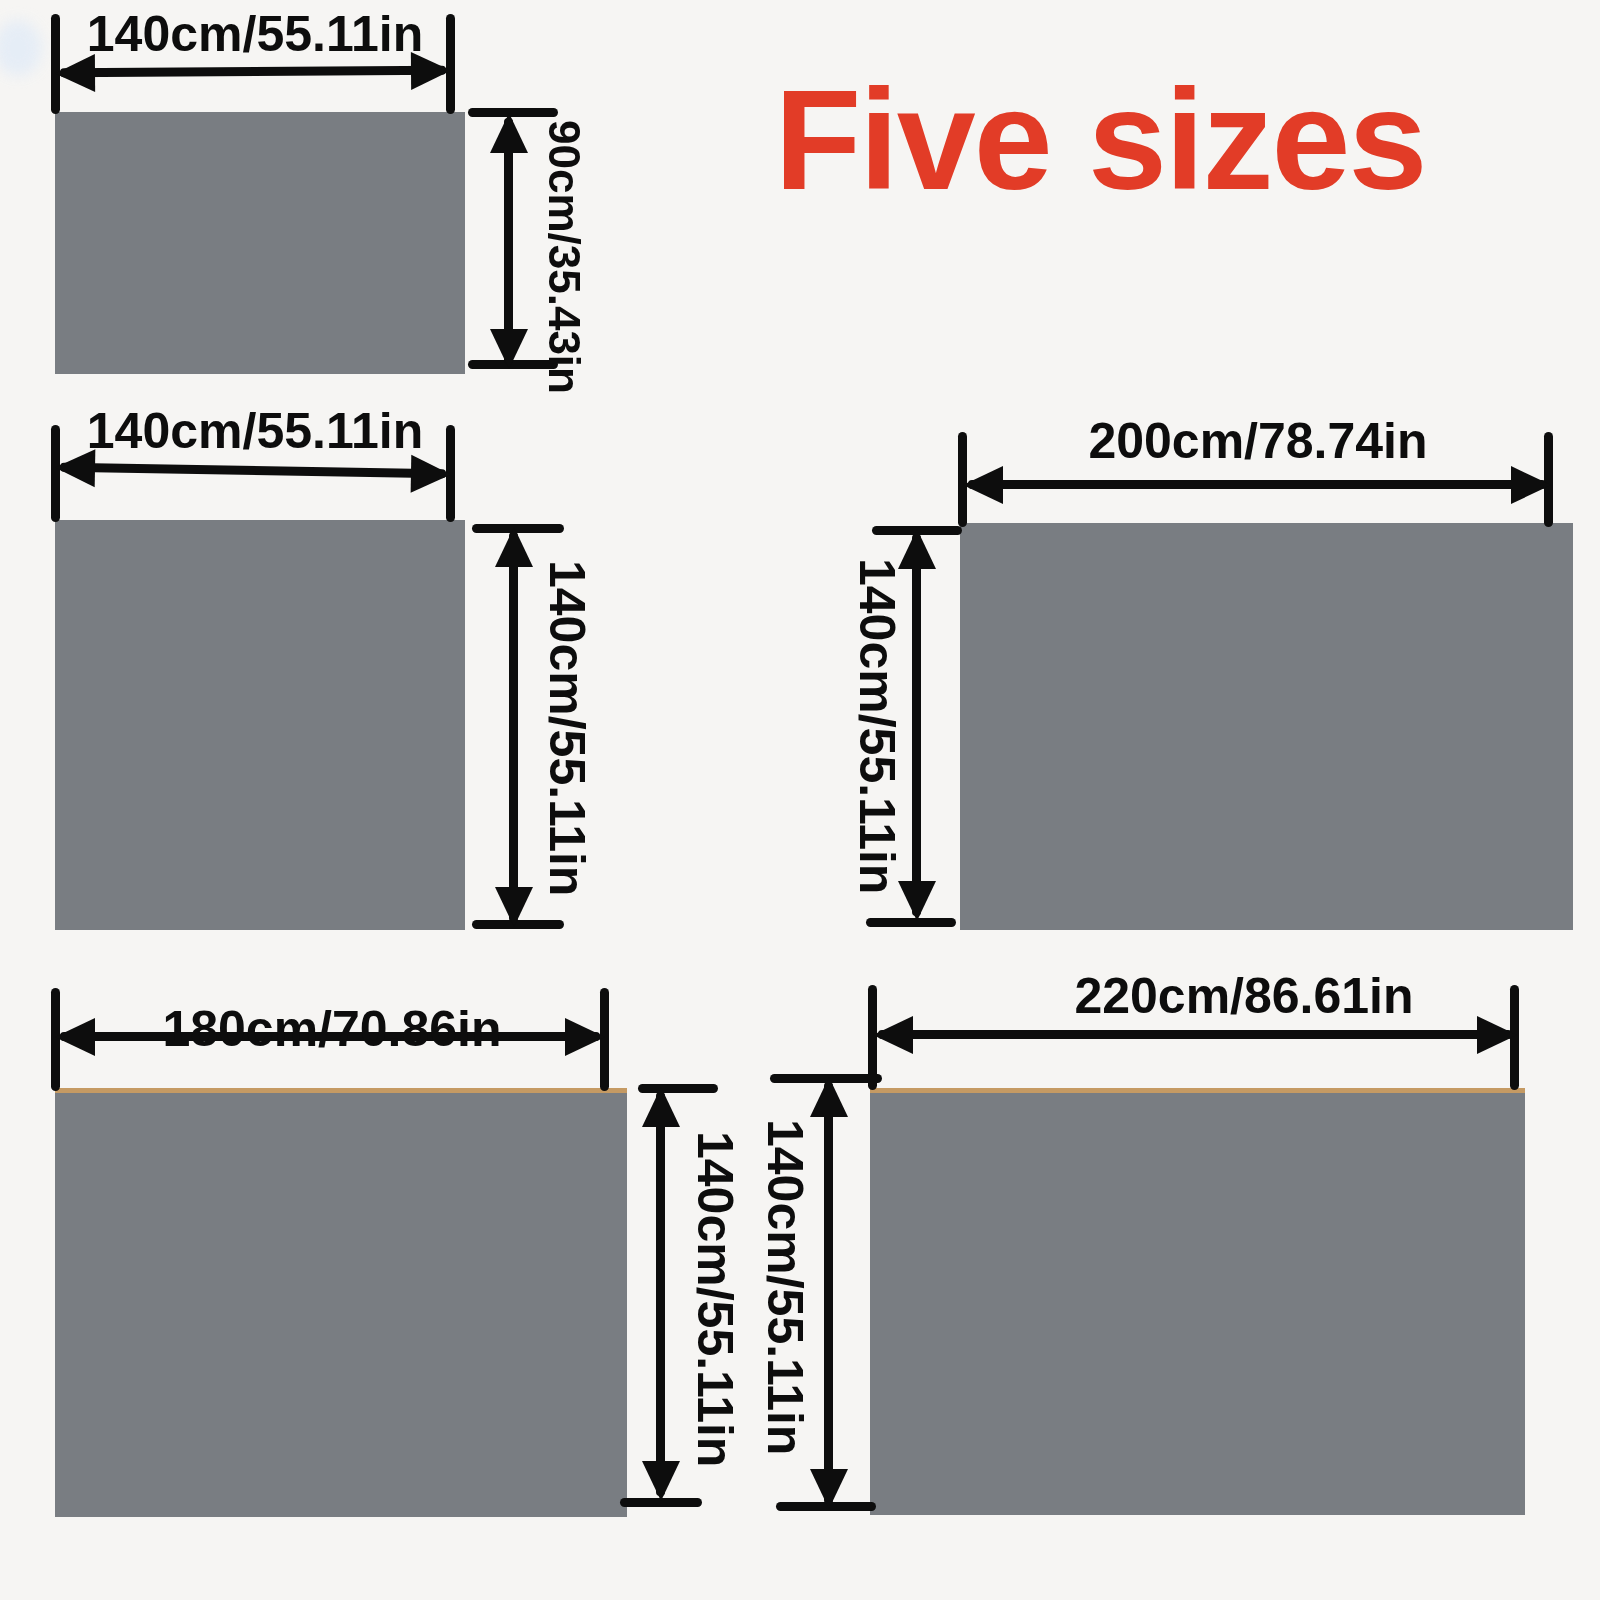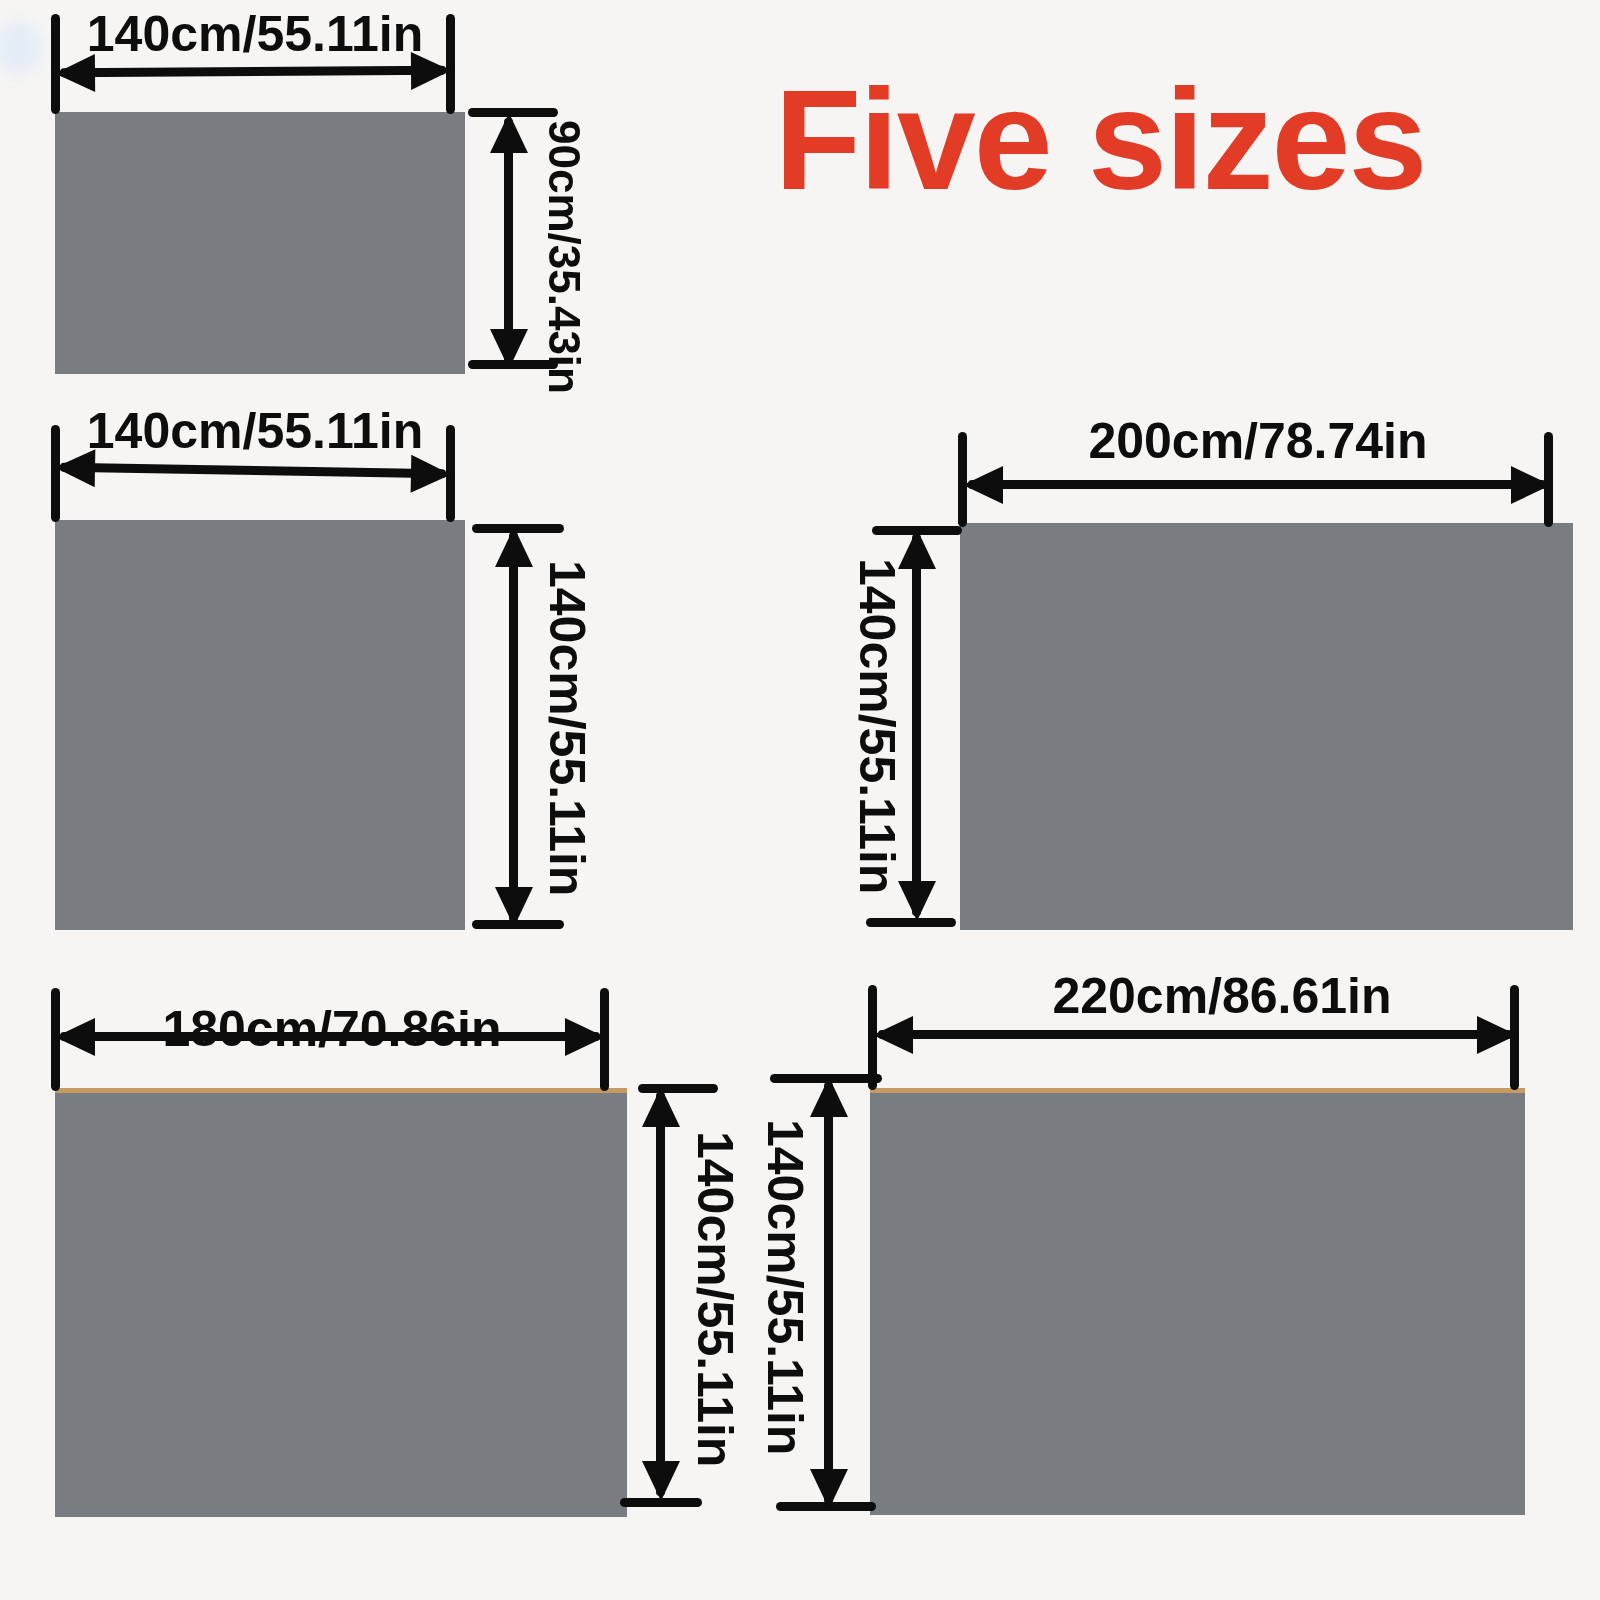--- a/index.html
+++ b/index.html
@@ -130,21 +130,21 @@
   <div>
     <div class="swatch" style="left:870px;top:1088px;width:655px;height:427px;">
       <div class="trim"></div>
     </div>
     <div class="tick-v" style="left:868px;top:985px;height:105px;"></div>
     <div class="tick-v" style="left:1510px;top:985px;height:105px;"></div>
     <div class="dline-h" style="left:878px;top:1030px;width:634px;">
       <span class="ah ah-l"></span>
       <span class="ah ah-r"></span>
     </div>
-    <div class="dim-label" style="left:904px;top:970px;width:636px;">220cm/86.61in</div>
+    <div class="dim-label" style="left:878px;top:970px;width:636px;padding-left:48px;">220cm/86.61in</div>
     <div class="tick-h" style="left:770px;top:1074px;width:112px;"></div>
     <div class="tick-h" style="left:776px;top:1502px;width:100px;"></div>
     <div class="dline-v" style="left:824px;top:1082px;height:422px;">
       <span class="ah ah-u"></span>
       <span class="ah ah-d"></span>
     </div>
     <div class="dim-label-v" style="left:748px;top:1095px;height:385px;">140cm/55.11in</div>
   </div>
 
 </div>

